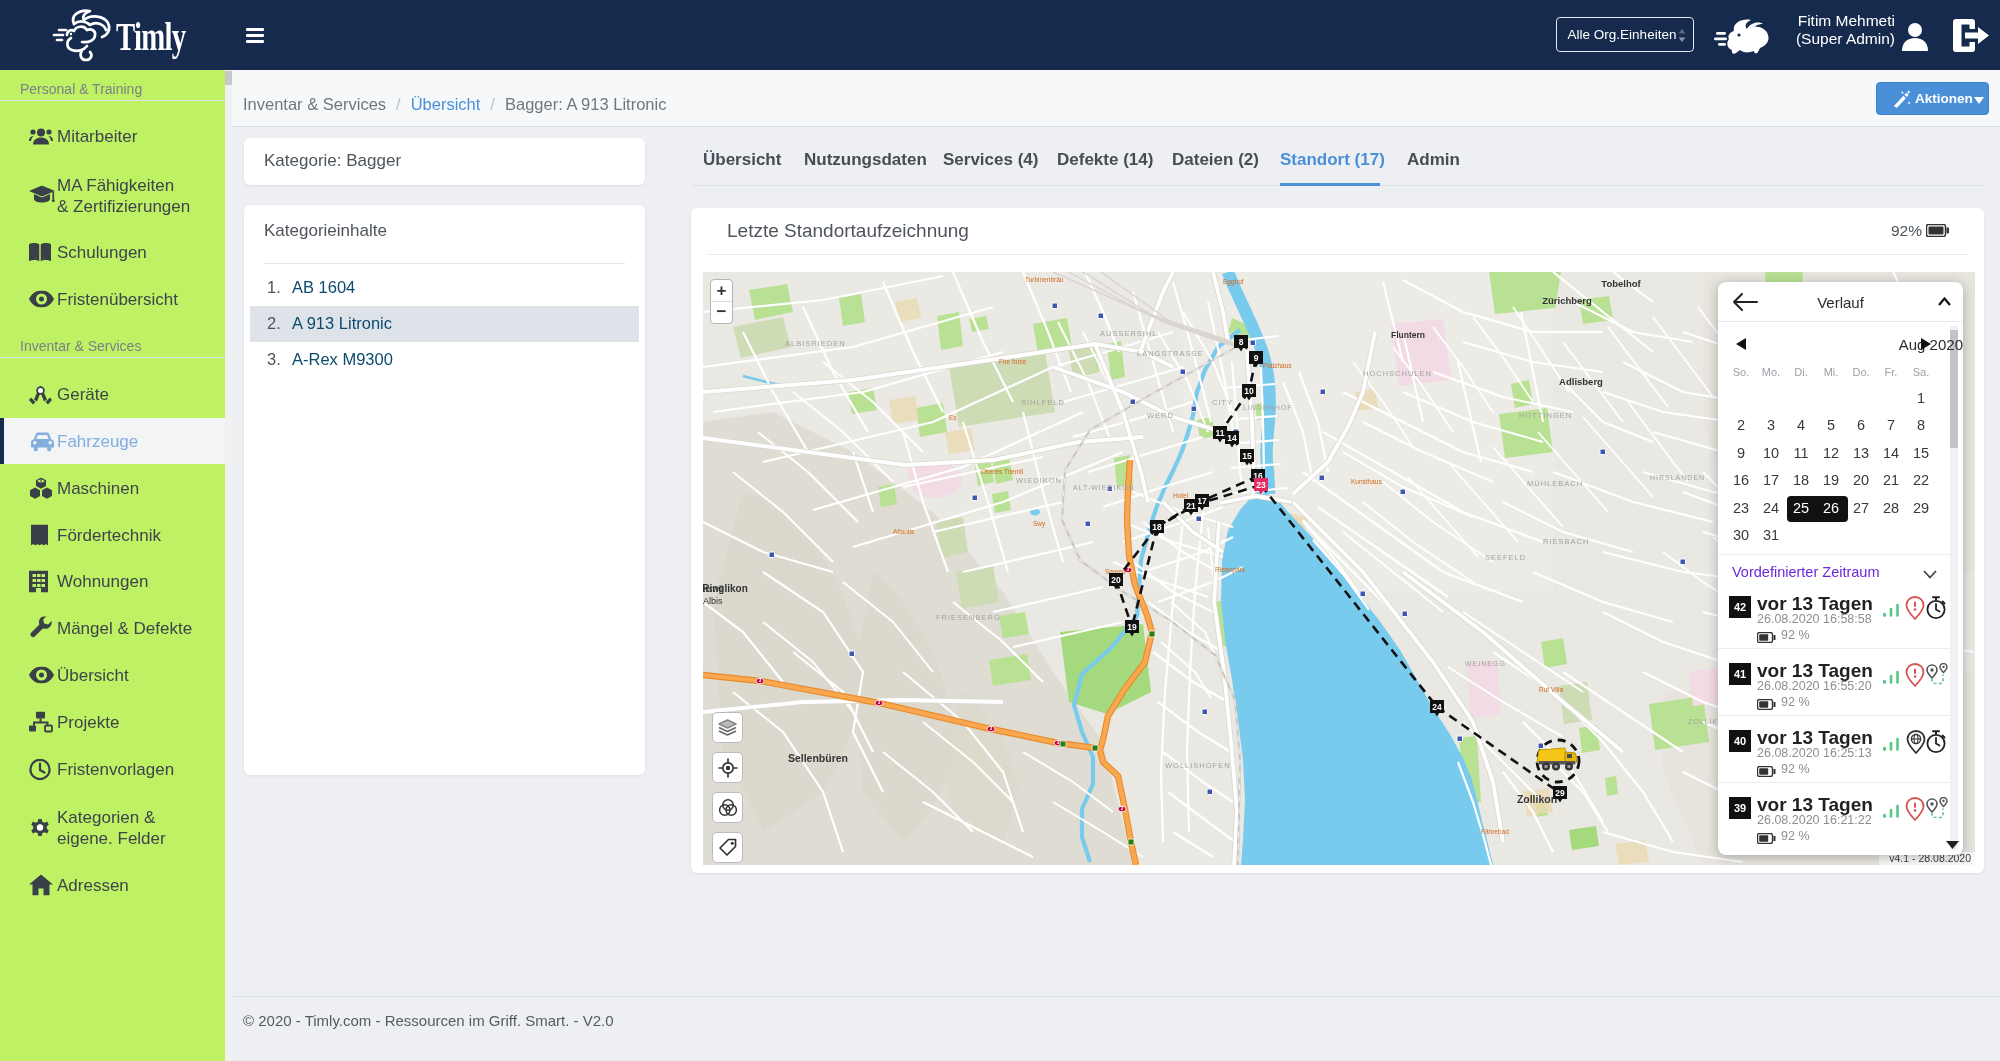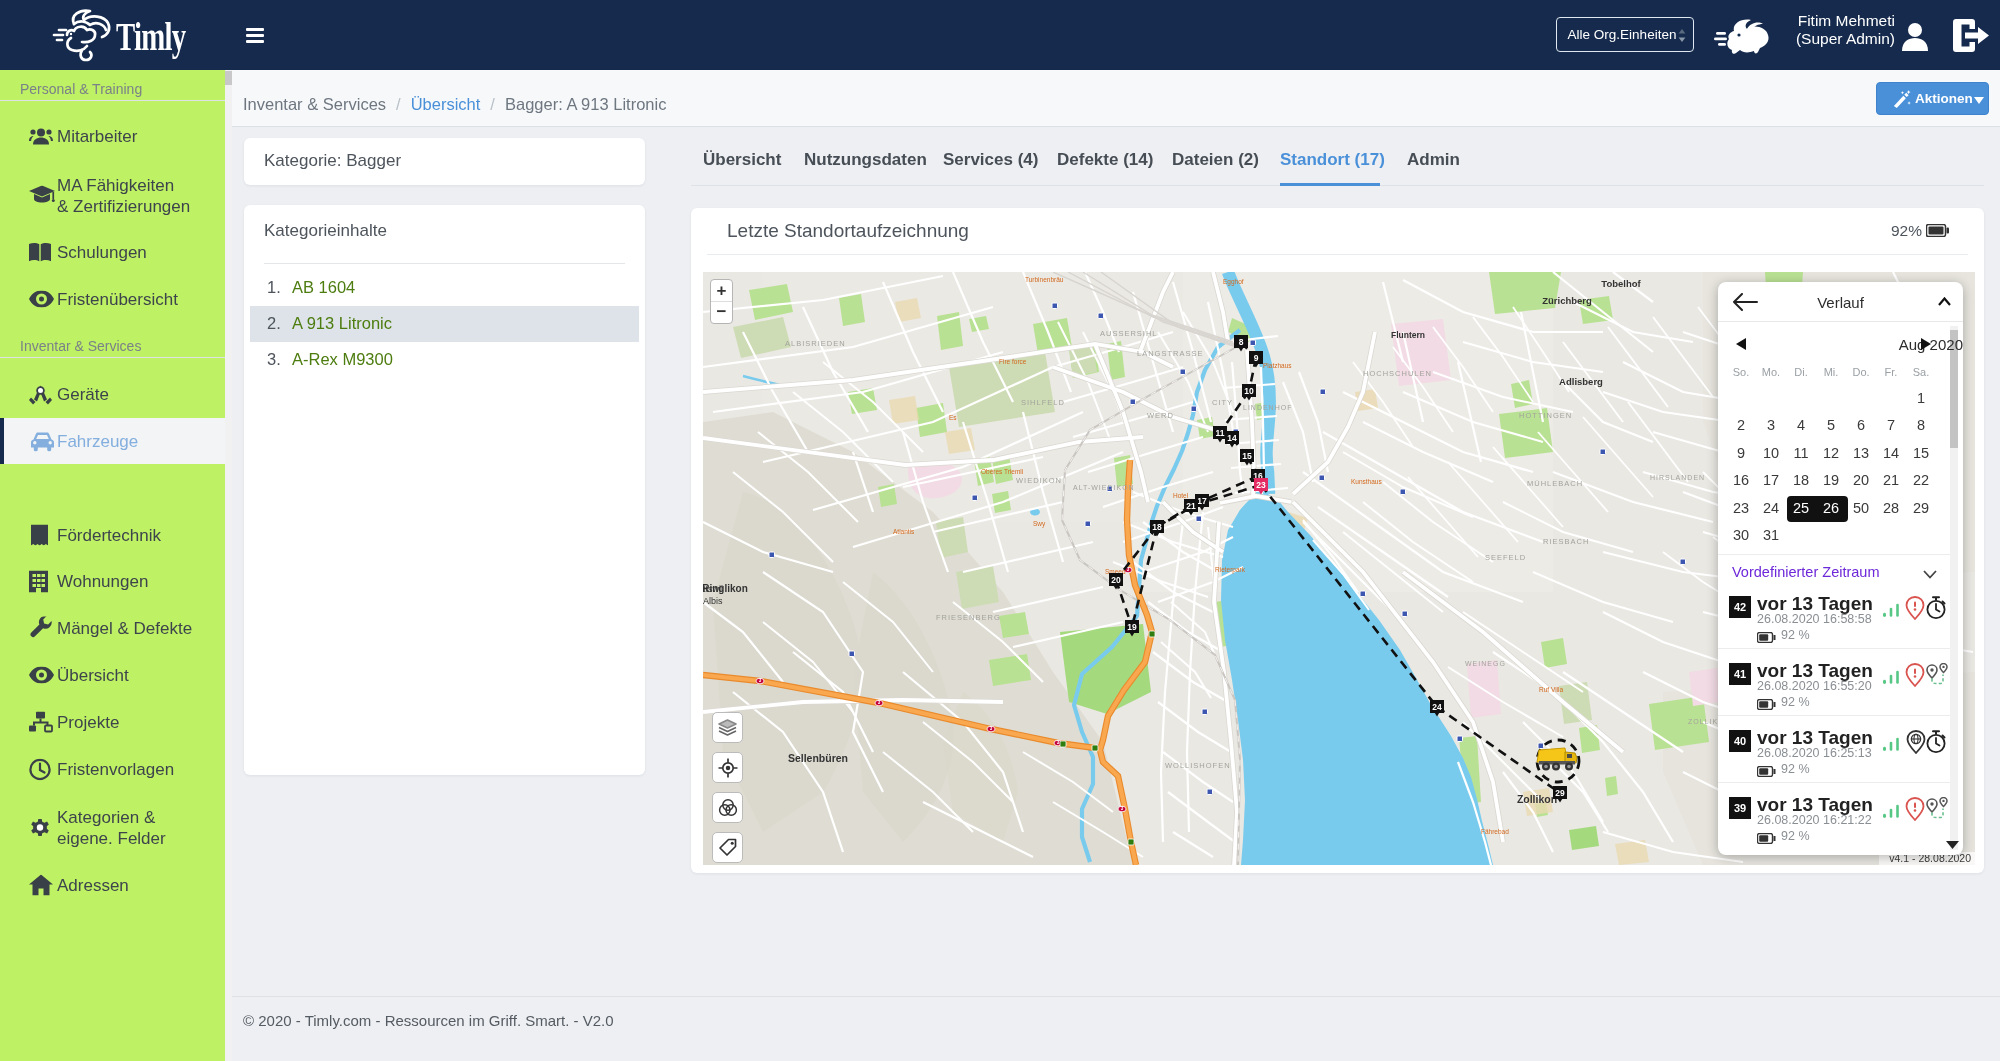--- a/index.html
+++ b/index.html
@@ -37,21 +37,21 @@
 
   
   .card { position:absolute; background:#fff; border-radius:6px; box-shadow:0 1px 3px rgba(40,50,60,0.08); }
   #card1 { left:244px; top:138px; width:401px; height:47px; }
   #card1 .t { position:absolute; left:20px; top:13px; font-size:17px; color:#4d545c; }
   #card2 { left:244px; top:205px; width:401px; height:570px; }
   #card2 .t { position:absolute; left:20px; top:16px; font-size:17px; color:#4d545c; }
   #card2 .dv { position:absolute; left:20px; top:58px; width:361px; border-bottom:1px solid #e4e7ea; }
   .li-row { position:absolute; left:6px; width:389px; height:36px; font-size:16.5px; }
   .li-row .num { position:absolute; left:17px; top:8px; color:#4d545c; }
-  .li-row .lnk { position:absolute; left:42px; top:8px; color:#4d7c0f; }
+  .li-row .lnk { position:absolute; left:42px; top:8px; color:#0c4a6e; }
   .li-row.on { background:#dde3e8; }
 
   
   #tabs { position:absolute; left:691px; top:140px; width:1293px; height:46px; border-bottom:1px solid #dee2e6; z-index:5; }
   .tab { position:absolute; top:10px; font-size:17px; font-weight:bold; color:#464d54; }
   .tab.on { color:#4a90d9; }
   #tabline { position:absolute; left:589px; top:43px; width:100px; height:3px; background:#4a90d9; }
 
   
   #mapcard { left:691px; top:208px; width:1293px; height:665px; }
@@ -205,20 +205,32 @@
     </div>
 <div class="sitem active" style="top:348px;height:46px">
       <span class="ic">
         <svg width="27" height="20" viewBox="0 0 27 20">
           <g fill="currentColor">
             <path d="M4.5 8 L7 2.2 C7.3 1.4 8 1 8.8 1 h9.4 c0.8 0 1.5 0.4 1.8 1.2 L22.5 8 C24 8.3 25 9.5 25 11 v5 h-2.8 v2 c0 1-0.8 2-2 2 s-2-1-2-2 v-2 H8.8 v2 c0 1-0.8 2-2 2 s-2-1-2-2 v-2 H2 v-5 C2 9.5 3 8.3 4.5 8 Z M7.2 7.6 h12.6 L18 3.4 H9 Z M5.8 13 a1.7 1.7 0 1 0 0-3.4 a1.7 1.7 0 0 0 0 3.4 Z M21.2 13 a1.7 1.7 0 1 0 0-3.4 a1.7 1.7 0 0 0 0 3.4 Z"></path>
           </g>
         </svg>
       </span>
       <span class="txt">Fahrzeuge</span>
+    </div>
+<div class="sitem" style="top:395px;height:46px">
+      <span class="ic">
+        <svg width="24" height="22" viewBox="0 0 24 22">
+          <g fill="currentColor">
+            <path d="M12 0 l5 2.8 v5.6 L12 11.2 7 8.4 V2.8 Z M11.5 1.7 L8 3.6 l3.5 2 Z M12.5 1.7 v3.9 l3.5-2 Z"></path>
+            <path d="M6 10 l5 2.8 v5.6 L6 21.2 1 18.4 V12.8 Z"></path>
+            <path d="M18 10 l5 2.8 v5.6 L18 21.2 13 18.4 V12.8 Z"></path>
+          </g>
+        </svg>
+      </span>
+      <span class="txt">Maschinen</span>
     </div>
 <div class="sitem" style="top:442px;height:46px">
       <span class="ic">
         <svg width="21" height="21" viewBox="0 0 21 21">
           <path d="M2 0 h17 v21 l-2.1-1.6 L14.8 21 l-2.1-1.6 L10.6 21 8.5 19.4 6.4 21 4.2 19.4 2 21 Z M5 5 h11 v2.2 H5 Z M5 9.5 h11 v2.2 H5 Z M5 14 h11 v2.2 H5 Z" fill="currentColor"></path>
         </svg>
       </span>
       <span class="txt">Fördertechnik</span>
     </div>
 <div class="sitem" style="top:488px;height:46px">
@@ -899,21 +911,21 @@
 <div class="cal-d" style="left:38px;top:190px">17</div>
 <div class="cal-d" style="left:68px;top:190px">18</div>
 <div class="cal-d" style="left:98px;top:190px">19</div>
 <div class="cal-d" style="left:128px;top:190px">20</div>
 <div class="cal-d" style="left:158px;top:190px">21</div>
 <div class="cal-d" style="left:188px;top:190px">22</div>
 <div class="cal-d" style="left:8px;top:218px">23</div>
 <div class="cal-d" style="left:38px;top:218px">24</div>
 <div class="cal-d sel" style="left:68px;top:218px">25</div>
 <div class="cal-d sel" style="left:98px;top:218px">26</div>
-<div class="cal-d" style="left:128px;top:218px">50</div>
+<div class="cal-d" style="left:128px;top:218px">27</div>
 <div class="cal-d" style="left:158px;top:218px">28</div>
 <div class="cal-d" style="left:188px;top:218px">29</div>
 <div class="cal-d" style="left:8px;top:245px">30</div>
 <div class="cal-d" style="left:38px;top:245px">31</div>
 
       <div class="pdv" style="top:272px"></div>
       <div id="vzt">Vordefinierter Zeitraum</div>
       <svg class="abs" style="left:205px;top:288px" width="14" height="9" viewBox="0 0 14 9">
           <path d="M1 1 L7 7.5 L13 1" stroke="#444" stroke-width="1.8" fill="none"></path>
         </svg>

